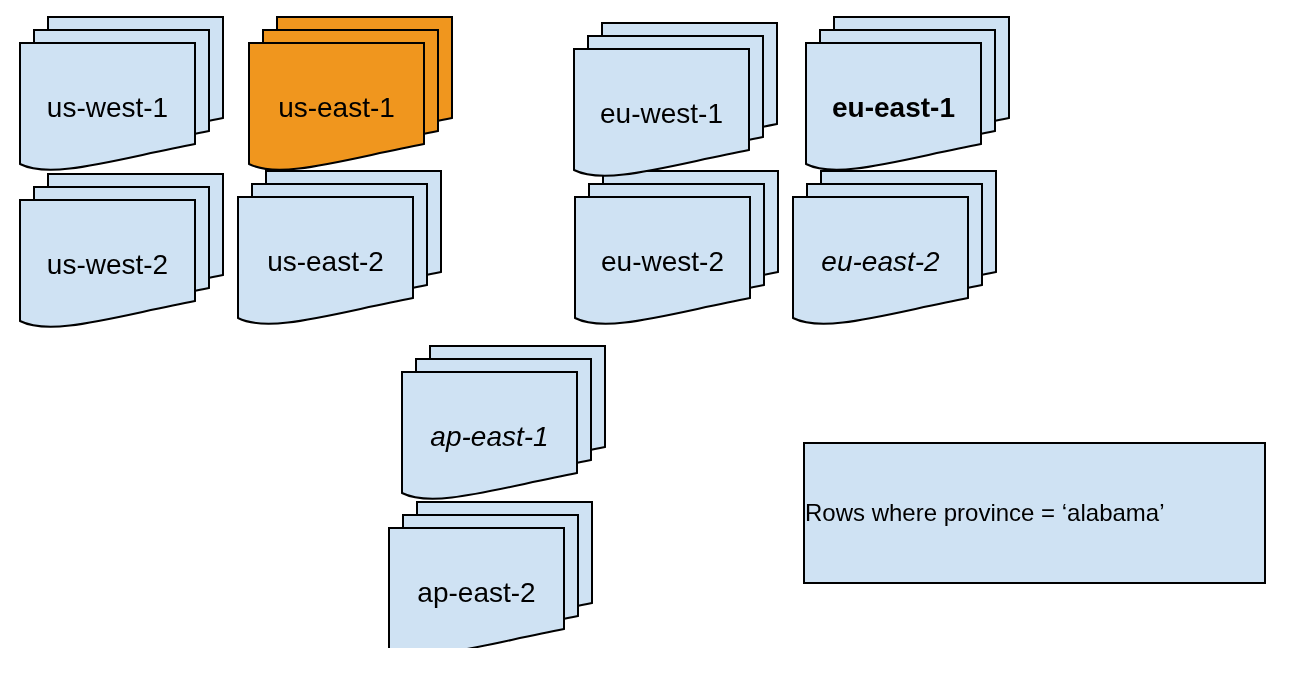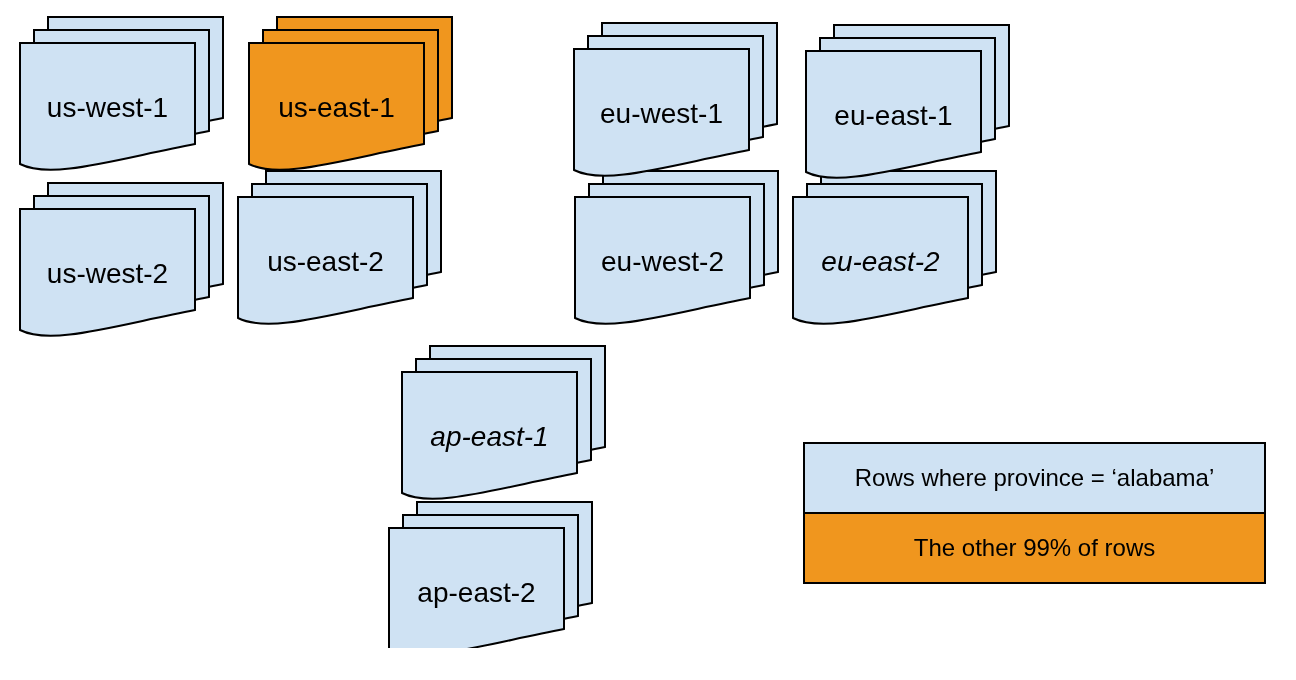--- a/index.html
+++ b/index.html
@@ -32,21 +32,20 @@
     box-sizing: border-box;
     border: 2px solid var(--c-stroke, #000);
     display: flex;
     flex-direction: column;
     z-index: 30;
   }
   .legend-row {
     flex: 1;
     display: flex;
     align-items: center;
-    justify-content: center;
     font-size: 24px;
     color: #000000;
   }
   .legend-row.variant-blue   { background: var(--c-blue, #cfe2f3); }
   .legend-row.variant-orange { background: var(--c-orange, #f0961e); border-top: 2px solid var(--c-stroke, #000); }
 </style>
 </head>
 <body>
 
 <div class="canvas">
@@ -63,27 +62,27 @@
           <path d="M 0 0 L 175 0 L 175 101 C 96.25000000000001 116 31.5 137 0 121 Z" transform="translate(16 15)" fill="#f0961e" stroke="#000000" stroke-width="2" stroke-linejoin="miter"></path>
           <path d="M 0 0 L 175 0 L 175 101 C 96.25000000000001 116 31.5 137 0 121 Z" transform="translate(2 28)" fill="#f0961e" stroke="#000000" stroke-width="2" stroke-linejoin="miter"></path>
           <text x="89.5" y="102" text-anchor="middle">us-east-1</text>
         </svg></div>
       <div class="stack" style="left: 572px; top: 21px; z-index: 10;"><svg width="207" height="164" viewBox="0 0 207 164">
           <path d="M 0 0 L 175 0 L 175 101 C 96.25000000000001 116 31.5 137 0 121 Z" transform="translate(30 2)" fill="#cfe2f3" stroke="#000000" stroke-width="2" stroke-linejoin="miter"></path>
           <path d="M 0 0 L 175 0 L 175 101 C 96.25000000000001 116 31.5 137 0 121 Z" transform="translate(16 15)" fill="#cfe2f3" stroke="#000000" stroke-width="2" stroke-linejoin="miter"></path>
           <path d="M 0 0 L 175 0 L 175 101 C 96.25000000000001 116 31.5 137 0 121 Z" transform="translate(2 28)" fill="#cfe2f3" stroke="#000000" stroke-width="2" stroke-linejoin="miter"></path>
           <text x="89.5" y="102" text-anchor="middle">eu-west-1</text>
         </svg></div>
-      <div class="stack" style="left: 804px; top: 23px; z-index: 10;"><svg width="207" height="164" viewBox="0 0 207 164">
+      <div class="stack" style="left: 804px; top: 15px; z-index: 10; font-weight: bold;"><svg width="207" height="164" viewBox="0 0 207 164">
           <path d="M 0 0 L 175 0 L 175 101 C 96.25000000000001 116 31.5 137 0 121 Z" transform="translate(30 2)" fill="#cfe2f3" stroke="#000000" stroke-width="2" stroke-linejoin="miter"></path>
           <path d="M 0 0 L 175 0 L 175 101 C 96.25000000000001 116 31.5 137 0 121 Z" transform="translate(16 15)" fill="#cfe2f3" stroke="#000000" stroke-width="2" stroke-linejoin="miter"></path>
           <path d="M 0 0 L 175 0 L 175 101 C 96.25000000000001 116 31.5 137 0 121 Z" transform="translate(2 28)" fill="#cfe2f3" stroke="#000000" stroke-width="2" stroke-linejoin="miter"></path>
           <text x="89.5" y="102" text-anchor="middle">eu-east-1</text>
         </svg></div>
-      <div class="stack" style="left: 18px; top: 181px; z-index: 5;"><svg width="207" height="164" viewBox="0 0 207 164">
+      <div class="stack" style="left: 18px; top: 172px; z-index: 5;"><svg width="207" height="164" viewBox="0 0 207 164">
           <path d="M 0 0 L 175 0 L 175 101 C 96.25000000000001 116 31.5 137 0 121 Z" transform="translate(30 2)" fill="#cfe2f3" stroke="#000000" stroke-width="2" stroke-linejoin="miter"></path>
           <path d="M 0 0 L 175 0 L 175 101 C 96.25000000000001 116 31.5 137 0 121 Z" transform="translate(16 15)" fill="#cfe2f3" stroke="#000000" stroke-width="2" stroke-linejoin="miter"></path>
           <path d="M 0 0 L 175 0 L 175 101 C 96.25000000000001 116 31.5 137 0 121 Z" transform="translate(2 28)" fill="#cfe2f3" stroke="#000000" stroke-width="2" stroke-linejoin="miter"></path>
           <text x="89.5" y="102" text-anchor="middle">us-west-2</text>
         </svg></div>
       <div class="stack" style="left: 236px; top: 169px; z-index: 5;"><svg width="207" height="164" viewBox="0 0 207 164">
           <path d="M 0 0 L 175 0 L 175 101 C 96.25000000000001 116 31.5 137 0 121 Z" transform="translate(30 2)" fill="#cfe2f3" stroke="#000000" stroke-width="2" stroke-linejoin="miter"></path>
           <path d="M 0 0 L 175 0 L 175 101 C 96.25000000000001 116 31.5 137 0 121 Z" transform="translate(16 15)" fill="#cfe2f3" stroke="#000000" stroke-width="2" stroke-linejoin="miter"></path>
           <path d="M 0 0 L 175 0 L 175 101 C 96.25000000000001 116 31.5 137 0 121 Z" transform="translate(2 28)" fill="#cfe2f3" stroke="#000000" stroke-width="2" stroke-linejoin="miter"></path>
           <text x="89.5" y="102" text-anchor="middle">us-east-2</text>
@@ -111,18 +110,15 @@
           <path d="M 0 0 L 175 0 L 175 101 C 96.25000000000001 116 31.5 137 0 121 Z" transform="translate(16 15)" fill="#cfe2f3" stroke="#000000" stroke-width="2" stroke-linejoin="miter"></path>
           <path d="M 0 0 L 175 0 L 175 101 C 96.25000000000001 116 31.5 137 0 121 Z" transform="translate(2 28)" fill="#cfe2f3" stroke="#000000" stroke-width="2" stroke-linejoin="miter"></path>
           <text x="89.5" y="102" text-anchor="middle">ap-east-2</text>
         </svg></div>
     </div>
 
   <div class="legend">
     <div class="legend-row variant-blue">
       <span>Rows where province = ‘alabama’</span>
     </div>
-    <div class="legend-row variant-orange">
-      <span>The other 99% of rows</span>
-    </div>
   </div>
 
 </div>
 
 </body></html>

